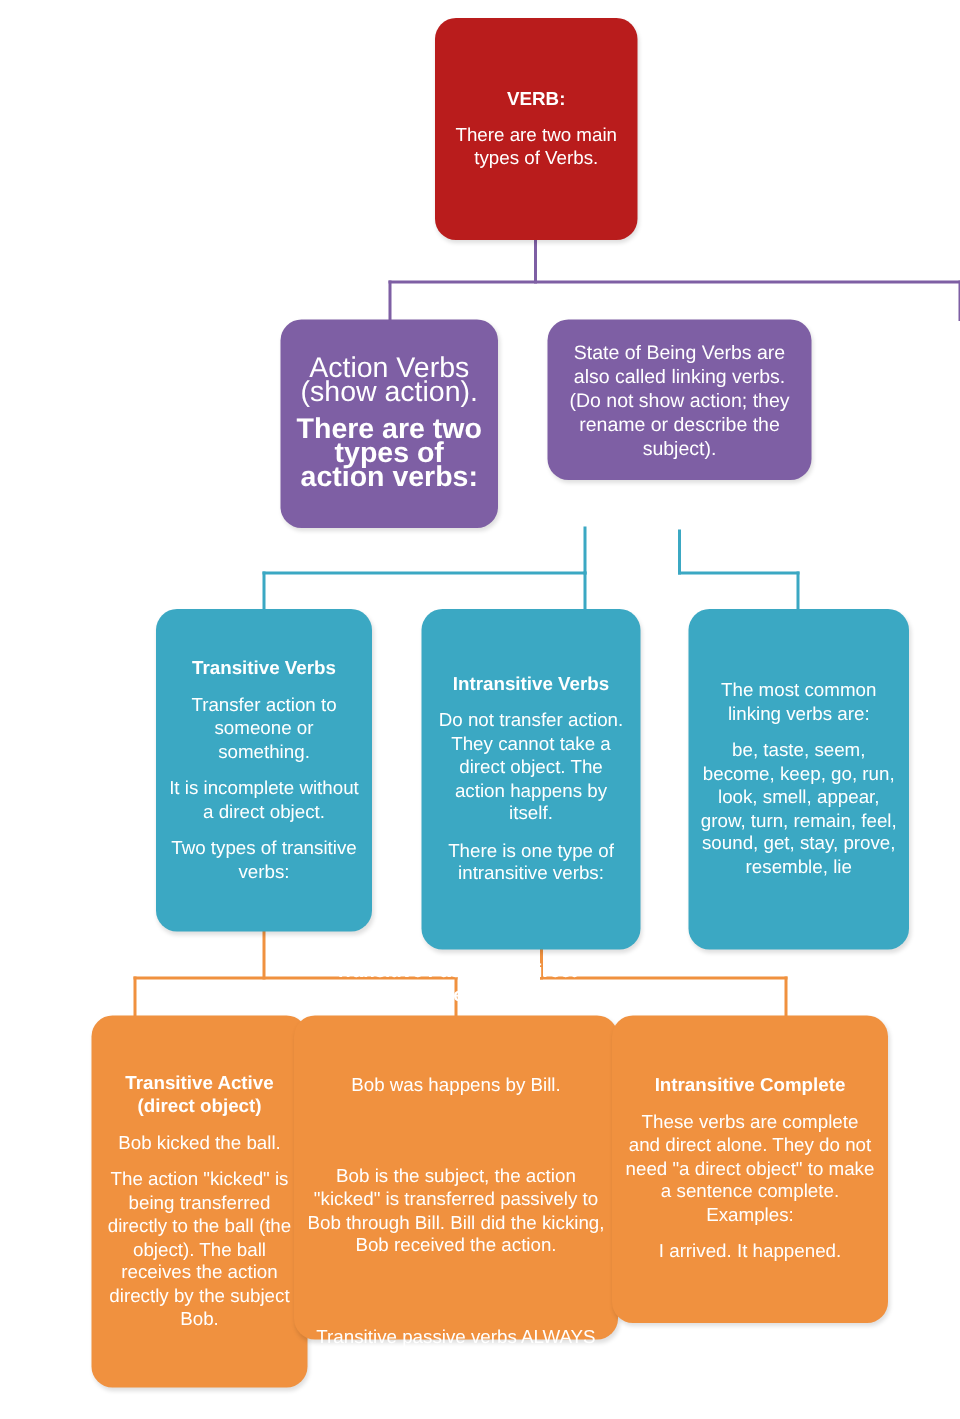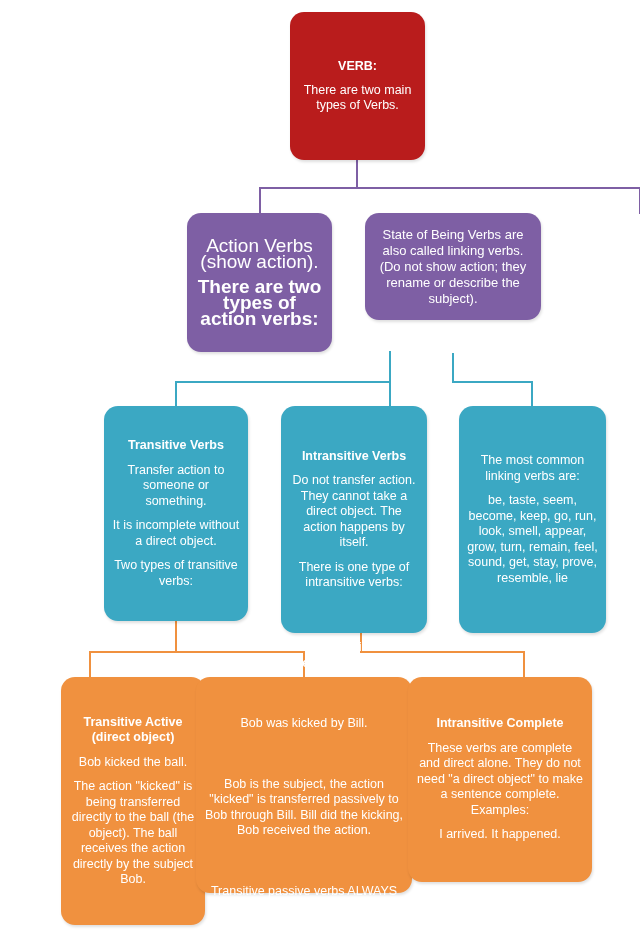--- a/index.html
+++ b/index.html
@@ -156,21 +156,21 @@
   </div>
 
   <div class="node orange" id="n-tactive">
     <p class="hd">Transitive Active (direct object)</p>
     <p>Bob kicked the ball.</p>
     <p>The action "kicked" is being transferred directly to the ball (the object). The ball receives the action directly by the subject Bob.</p>
   </div>
 
   <div class="node orange" id="n-tpassive">
     <p class="hd">Transitive Passive (indirect object)</p>
-    <p>Bob was kicked by Bill.</p>
+    <p>Bob was happens by Bill.</p>
     <p>Bob is the subject, the action "kicked" is transferred passively to Bob through Bill. Bill did the kicking, Bob received the action.</p>
     <p>Transitive passive verbs ALWAYS have a helping verb (was, is, am, etc. See below for helping verbs).</p>
   </div>
 
   <div class="node orange" id="n-icomplete">
     <p class="hd">Intransitive Complete</p>
     <p>These verbs are complete and direct alone. They do not need "a direct object" to make a sentence complete. Examples:</p>
     <p>I arrived.  It happened.</p>
   </div>
 

